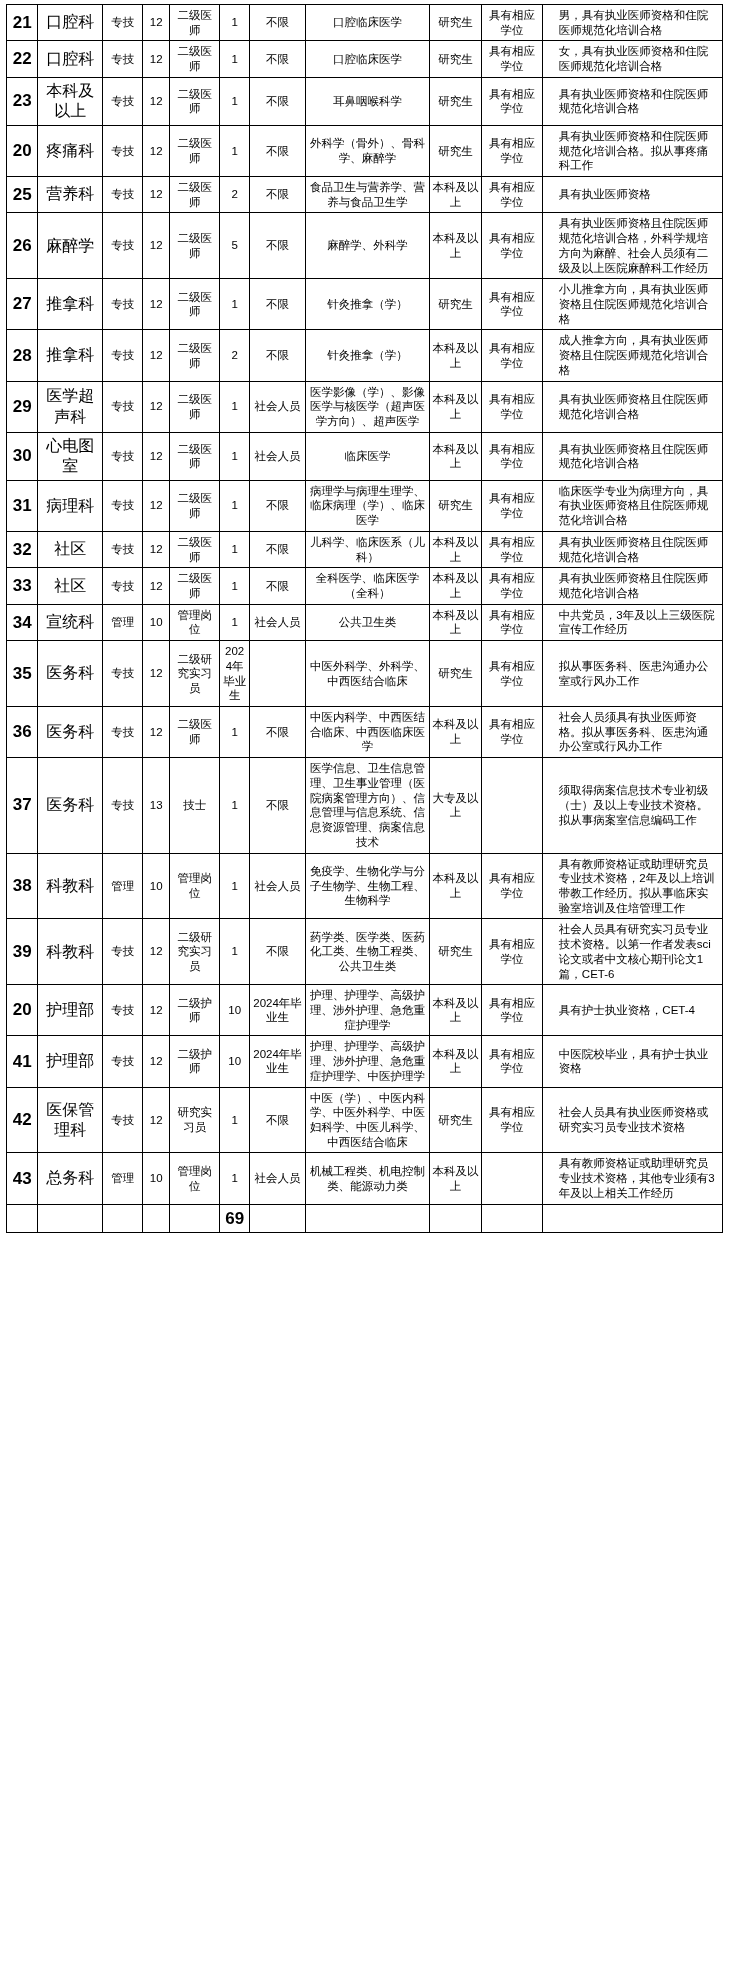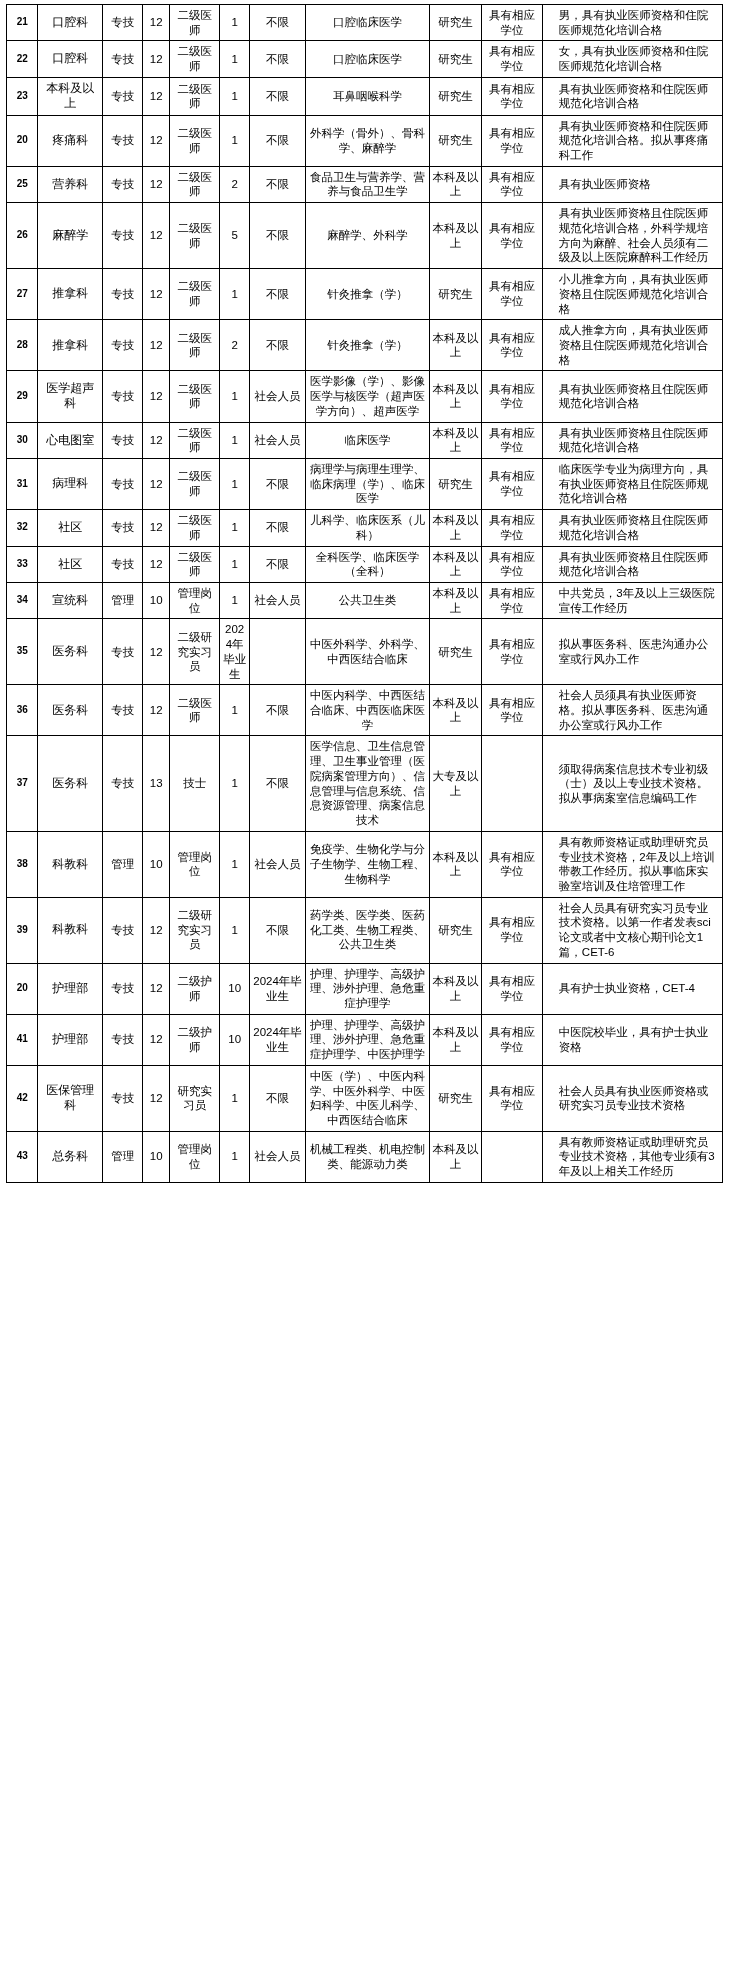--- a/index.html
+++ b/index.html
@@ -17,22 +17,22 @@
   td{
     border:1px solid #000;
     text-align:center;
     vertical-align:middle;
     font-size:11.5px;
     line-height:1.28;
     padding:3px 2px;
     color:#000;
     word-break:break-all;
   }
-  td.num{font-size:10px;font-weight:bold;}
-  td.dept{font-size:12px;font-family:Liberation Serif, serif;}
+  td.num{font-size:17px;font-weight:bold;}
+  td.dept{font-size:16px;font-family:Liberation Serif, serif;}
   td.last{text-align:left;padding-left:16px;padding-right:4px;}
   col.c0{width:30px;}
   col.c1{width:62px;}
   col.c2{width:38px;}
   col.c3{width:26px;}
   col.c4{width:48px;}
   col.c5{width:28px;}
   col.c6{width:54px;}
   col.c7{width:118px;}
   col.c8{width:50px;}
@@ -352,15 +352,28 @@
           <td>管理</td>
           <td>10</td>
           <td>管理岗位</td>
           <td>1</td>
           <td>社会人员</td>
           <td>机械工程类、机电控制类、能源动力类</td>
           <td>本科及以上</td>
           <td></td>
           <td class="last">具有教师资格证或助理研究员专业技术资格，其他专业须有3年及以上相关工作经历</td>
         </tr>
+        <tr class="total">
+          <td></td>
+          <td></td>
+          <td></td>
+          <td></td>
+          <td></td>
+          <td class="num">69</td>
+          <td></td>
+          <td></td>
+          <td></td>
+          <td></td>
+          <td class="blank"></td>
+        </tr>
       </tbody>
   </table>
 </div>
 
 </body></html>

